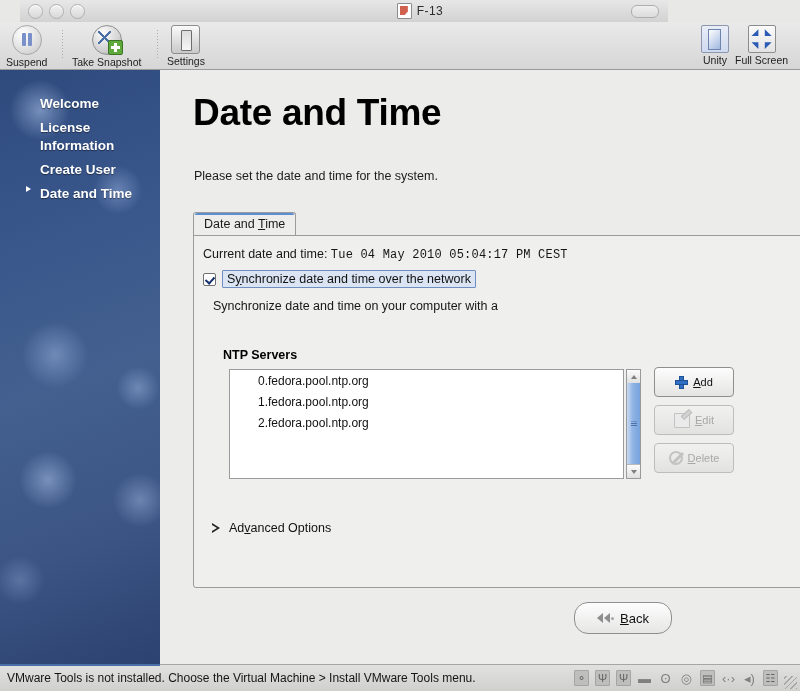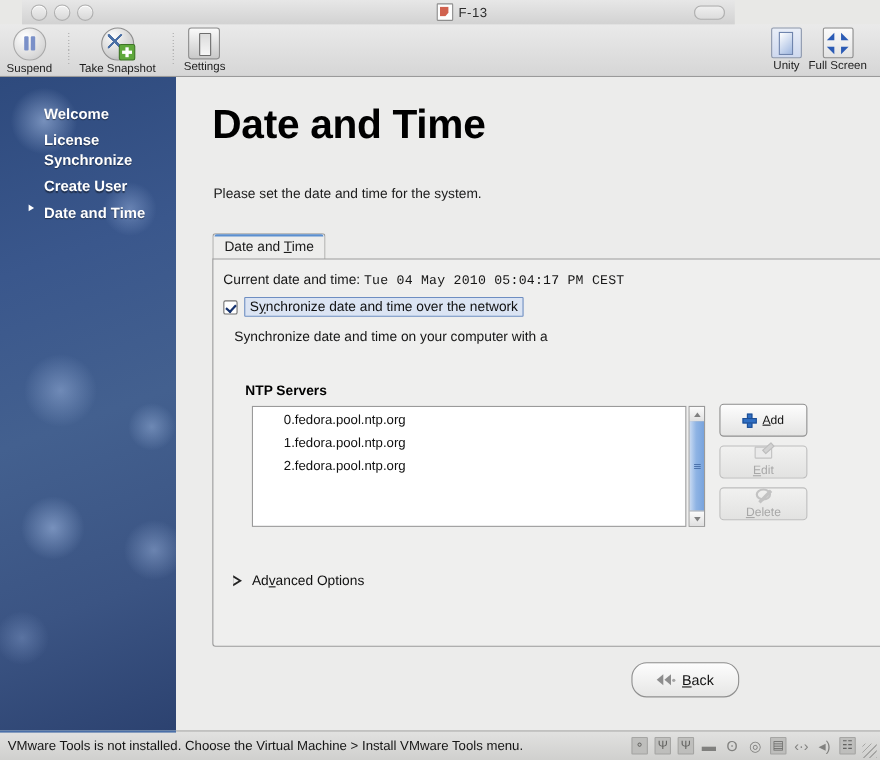--- a/index.html
+++ b/index.html
@@ -178,21 +178,21 @@
     width:6px;height:5px;
     background:repeating-linear-gradient(#4d73ac 0 1px,transparent 1px 2px);}
 
   .side-btns{position:absolute;left:460px;top:131px;width:80px;}
   .btn{
     width:80px;height:30px;margin-bottom:8px;border-radius:4px;box-sizing:border-box;
     display:flex;align-items:center;justify-content:center;gap:5px;
     font-size:11px;color:#111;cursor:default;
     background:linear-gradient(#fdfdfd,#e4e4e3);border:1px solid #8f8f8f;
   }
-  .btn.dis{color:#a8a8a8;background:linear-gradient(#f1f1f0,#e2e2e1);border-color:#bdbdbd;flex-direction:column;}
+  .btn.dis{color:#a8a8a8;background:linear-gradient(#f1f1f0,#e2e2e1);border-color:#bdbdbd;}
   .btn u{text-decoration:underline;}
   .ic-plus{width:13px;height:13px;position:relative;}
   .ic-plus:before,.ic-plus:after{content:"";position:absolute;background:#2f6fc4;
     border:1px solid #1f4f94;box-sizing:border-box;}
   .ic-plus:before{left:4px;top:0;width:5px;height:13px;}
   .ic-plus:after{left:0;top:4px;width:13px;height:5px;}
   .ic-edit{width:14px;height:13px;background:#eaeaea;border:1px solid #c2c2c2;
     position:relative;border-radius:1px;}
   .ic-edit:after{content:"";position:absolute;right:-3px;top:-2px;width:9px;height:3px;
     background:#d2d2d2;border:1px solid #bdbdbd;transform:rotate(-42deg);}
@@ -304,21 +304,21 @@
 
     <div class="wall">
       <div class="navlist">
 
         <div class="navitem">
           <span class="txt">Welcome</span>
         </div>
 
         <div class="navitem two-line">
           <span class="txt">License</span>
-          <span class="txt">Synchronize</span>
+          <span class="txt">Information</span>
         </div>
 
         <div class="navitem">
           <span class="txt">Create User</span>
         </div>
 
         <div class="navitem">
           <span class="arrow"></span>
           <span class="txt">Date and Time</span>
         </div>

